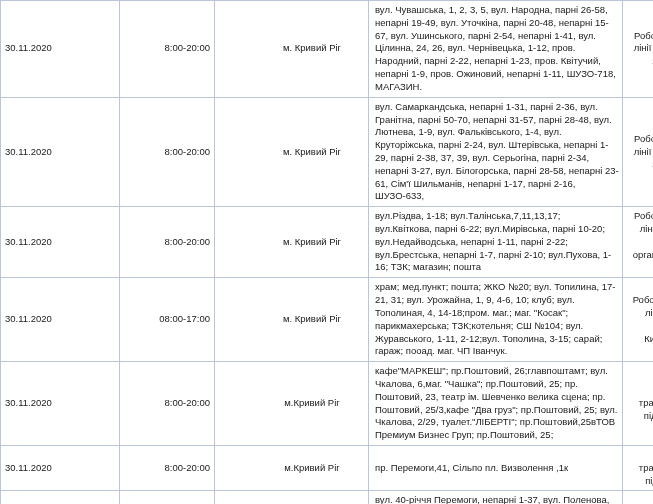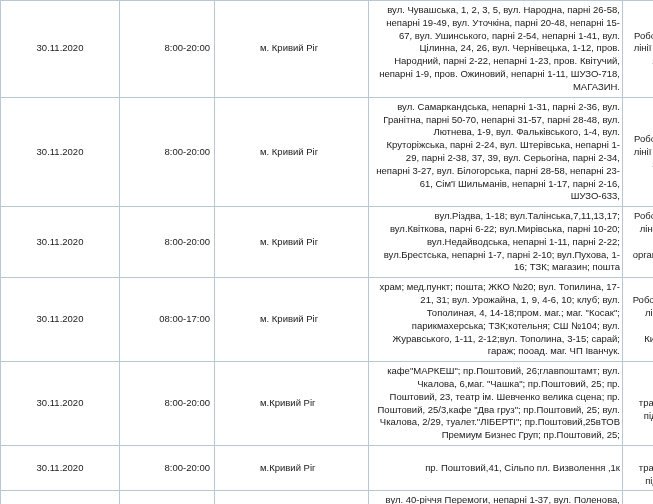--- a/index.html
+++ b/index.html
@@ -19,36 +19,36 @@
   }
   .outage-table td {
     border: 1px solid #b9c6d6;
     vertical-align: middle;
     padding: 3px 4px;
     font-size: 9.5px;
     line-height: 1.35;
   }
   td.col-date {
     width: 110px;
-    text-align: center;
     vertical-align: middle;
   }
   td.col-time {
     width: 86px;
     text-align: right;
     vertical-align: middle;
   }
   td.col-city {
     width: 104px;
+    text-align: center;
     vertical-align: middle;
     padding-left: 45px;
   }
   td.col-streets {
     width: 245px;
-    text-align: right;
+    text-align: left;
     vertical-align: middle;
     padding-left: 6px;
     padding-right: 2px;
   }
   td.col-work {
     width: 104px;
     text-align: center;
     vertical-align: middle;
     padding-left: 5px;
     padding-right: 5px;
@@ -94,21 +94,21 @@
       <td class="col-date">30.11.2020</td>
       <td class="col-time">8:00-20:00</td>
       <td class="col-city">м.Кривий Ріг</td>
       <td class="col-streets">кафе"МАРКЕШ"; пр.Поштовий, 26;главпоштамт; вул. Чкалова, 6,маг. "Чашка"; пр.Поштовий, 25; пр. Поштовий, 23, театр ім. Шевченко велика сцена; пр. Поштовий, 25/3,кафе "Два груз"; пр.Поштовий, 25; вул. Чкалова, 2/29, туалет."ЛІБЕРТІ"; пр.Поштовий,25вТОВ Премиум Бизнес Груп; пр.Поштовий, 25;</td>
       <td class="col-work">Робота в трансформаторній підстанції (СОП)</td>
     </tr>
     <tr>
       <td class="col-date">30.11.2020</td>
       <td class="col-time">8:00-20:00</td>
       <td class="col-city">м.Кривий Ріг</td>
-      <td class="col-streets">пр. Поштовий,41, Сільпо пл. Визволення ,1к</td>
+      <td class="col-streets">пр. Перемоги,41, Сільпо пл. Визволення ,1к</td>
       <td class="col-work">Робота в трансформаторній підстанції (РЗА)</td>
     </tr>
     <tr class="clipped-row">
       <td class="col-date"></td>
       <td class="col-time"></td>
       <td class="col-city"></td>
       <td class="col-streets">вул. 40-річчя Перемоги, непарні 1-37, вул. Поленова, парні 4-16, непарні 7-13, вул. Рєпіна, непарні 3-85, парні 2-76,</td>
       <td class="col-work">Робота на повітряних</td>
     </tr>
   </tbody>

